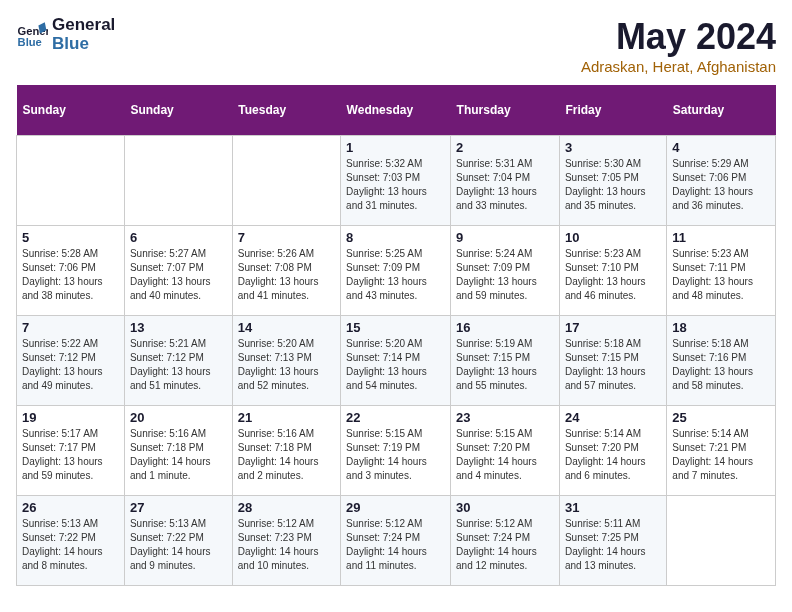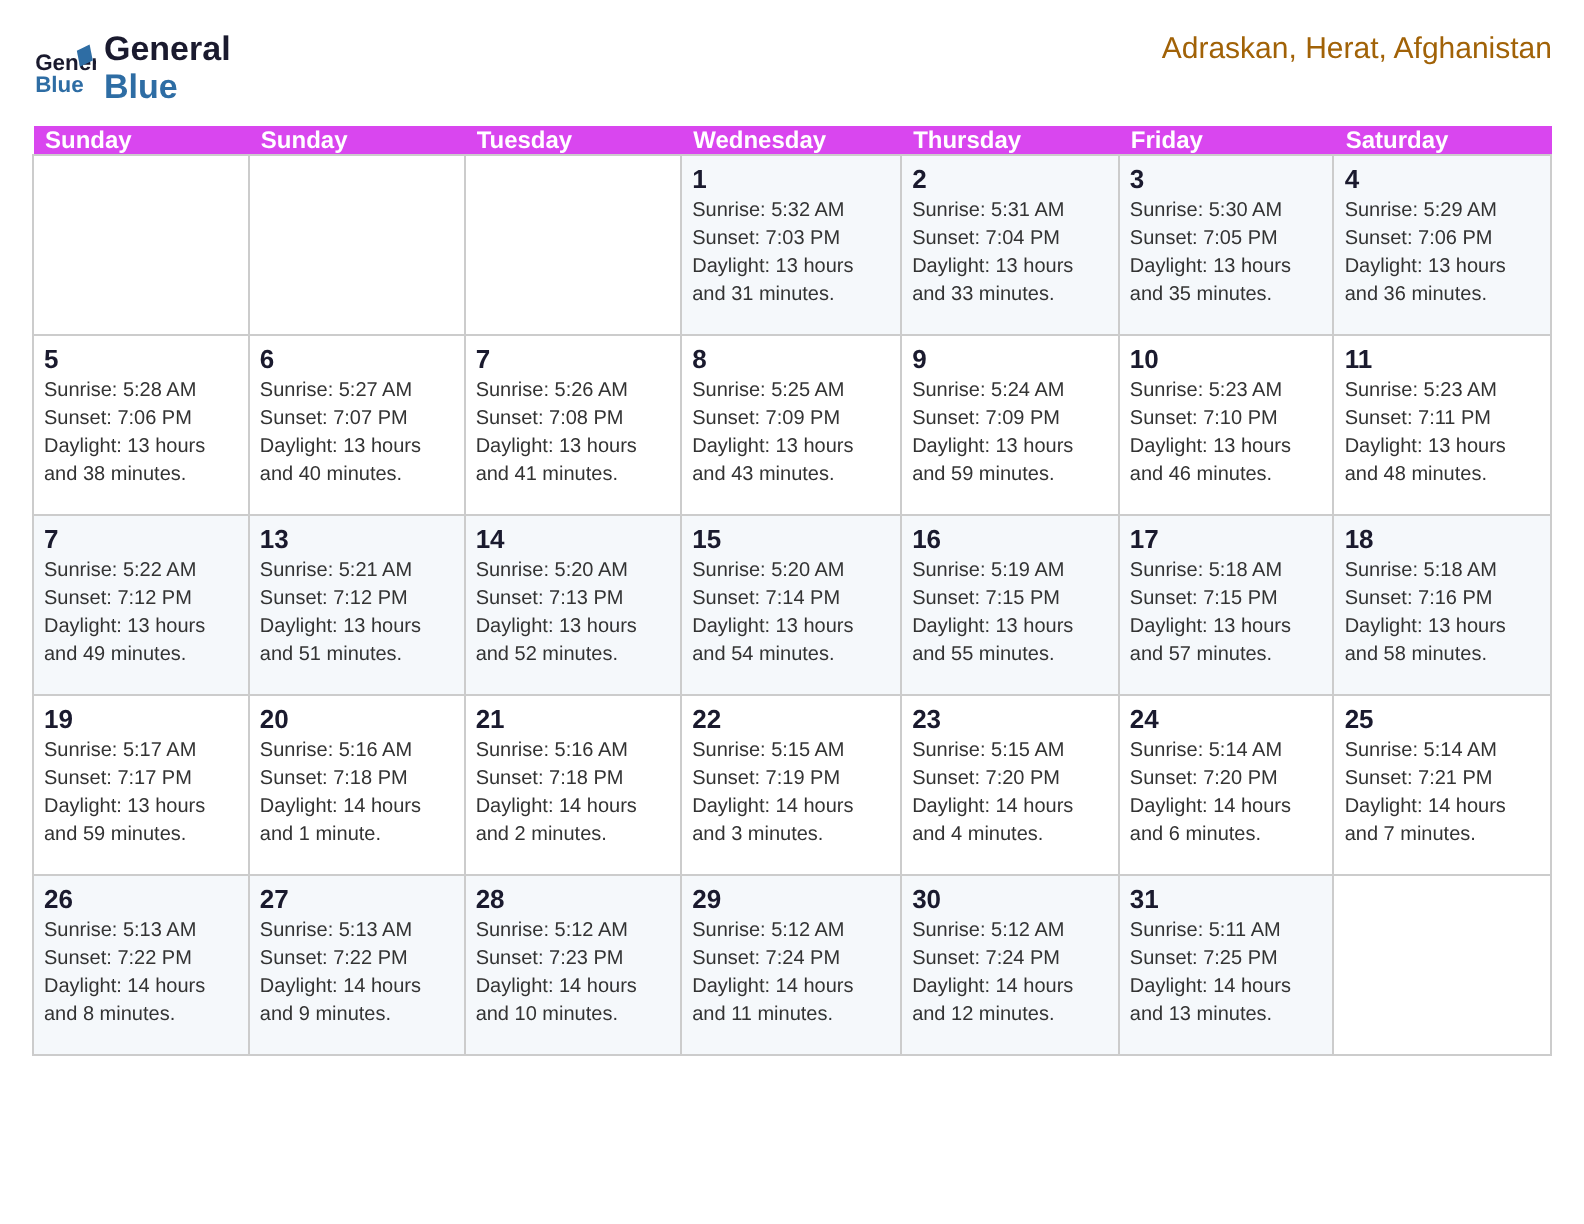--- a/index.html
+++ b/index.html
@@ -36,24 +36,24 @@
     .location-title {
       font-size: 15px;
       color: #a16207;
     }
     table {
       width: 100%;
       border-collapse: collapse;
       font-size: 10.5px;
     }
     thead tr th {
-      background-color: #d946ef;
+      background-color: #701a75;
       color: #fff;
       text-align: left;
-      padding: 0 6px;
+      padding: 18px 6px;
       font-size: 12px;
       font-weight: bold;
     }
     tbody tr td {
       border: 1px solid #ccc;
       vertical-align: top;
       padding: 4px 5px;
       width: 113px;
       min-height: 80px;
       height: 90px;
@@ -89,20 +89,21 @@
       <text x="2" y="20" font-size="14" font-weight="bold" fill="#1a1a2e" font-family="Arial">General</text>
       <text x="2" y="34" font-size="14" font-weight="bold" fill="#2e6da4" font-family="Arial">Blue</text>
       <polygon points="28,8 36,4 38,14 30,18" fill="#2e6da4"></polygon>
     </svg>
     <div style="display:flex;flex-direction:column;line-height:1.1;">
       <span style="font-size:17px;font-weight:bold;color:#1a1a2e;">General</span>
       <span style="font-size:17px;font-weight:bold;color:#2e6da4;">Blue</span>
     </div>
   </div>
   <div class="title-block">
+    <div class="month-title">May 2024</div>
     <div class="location-title">Adraskan, Herat, Afghanistan</div>
   </div>
 </div>
 
 <table>
   <thead>
     <tr>
       <th>Sunday</th>
       <th>Sunday</th>
       <th>Tuesday</th>

